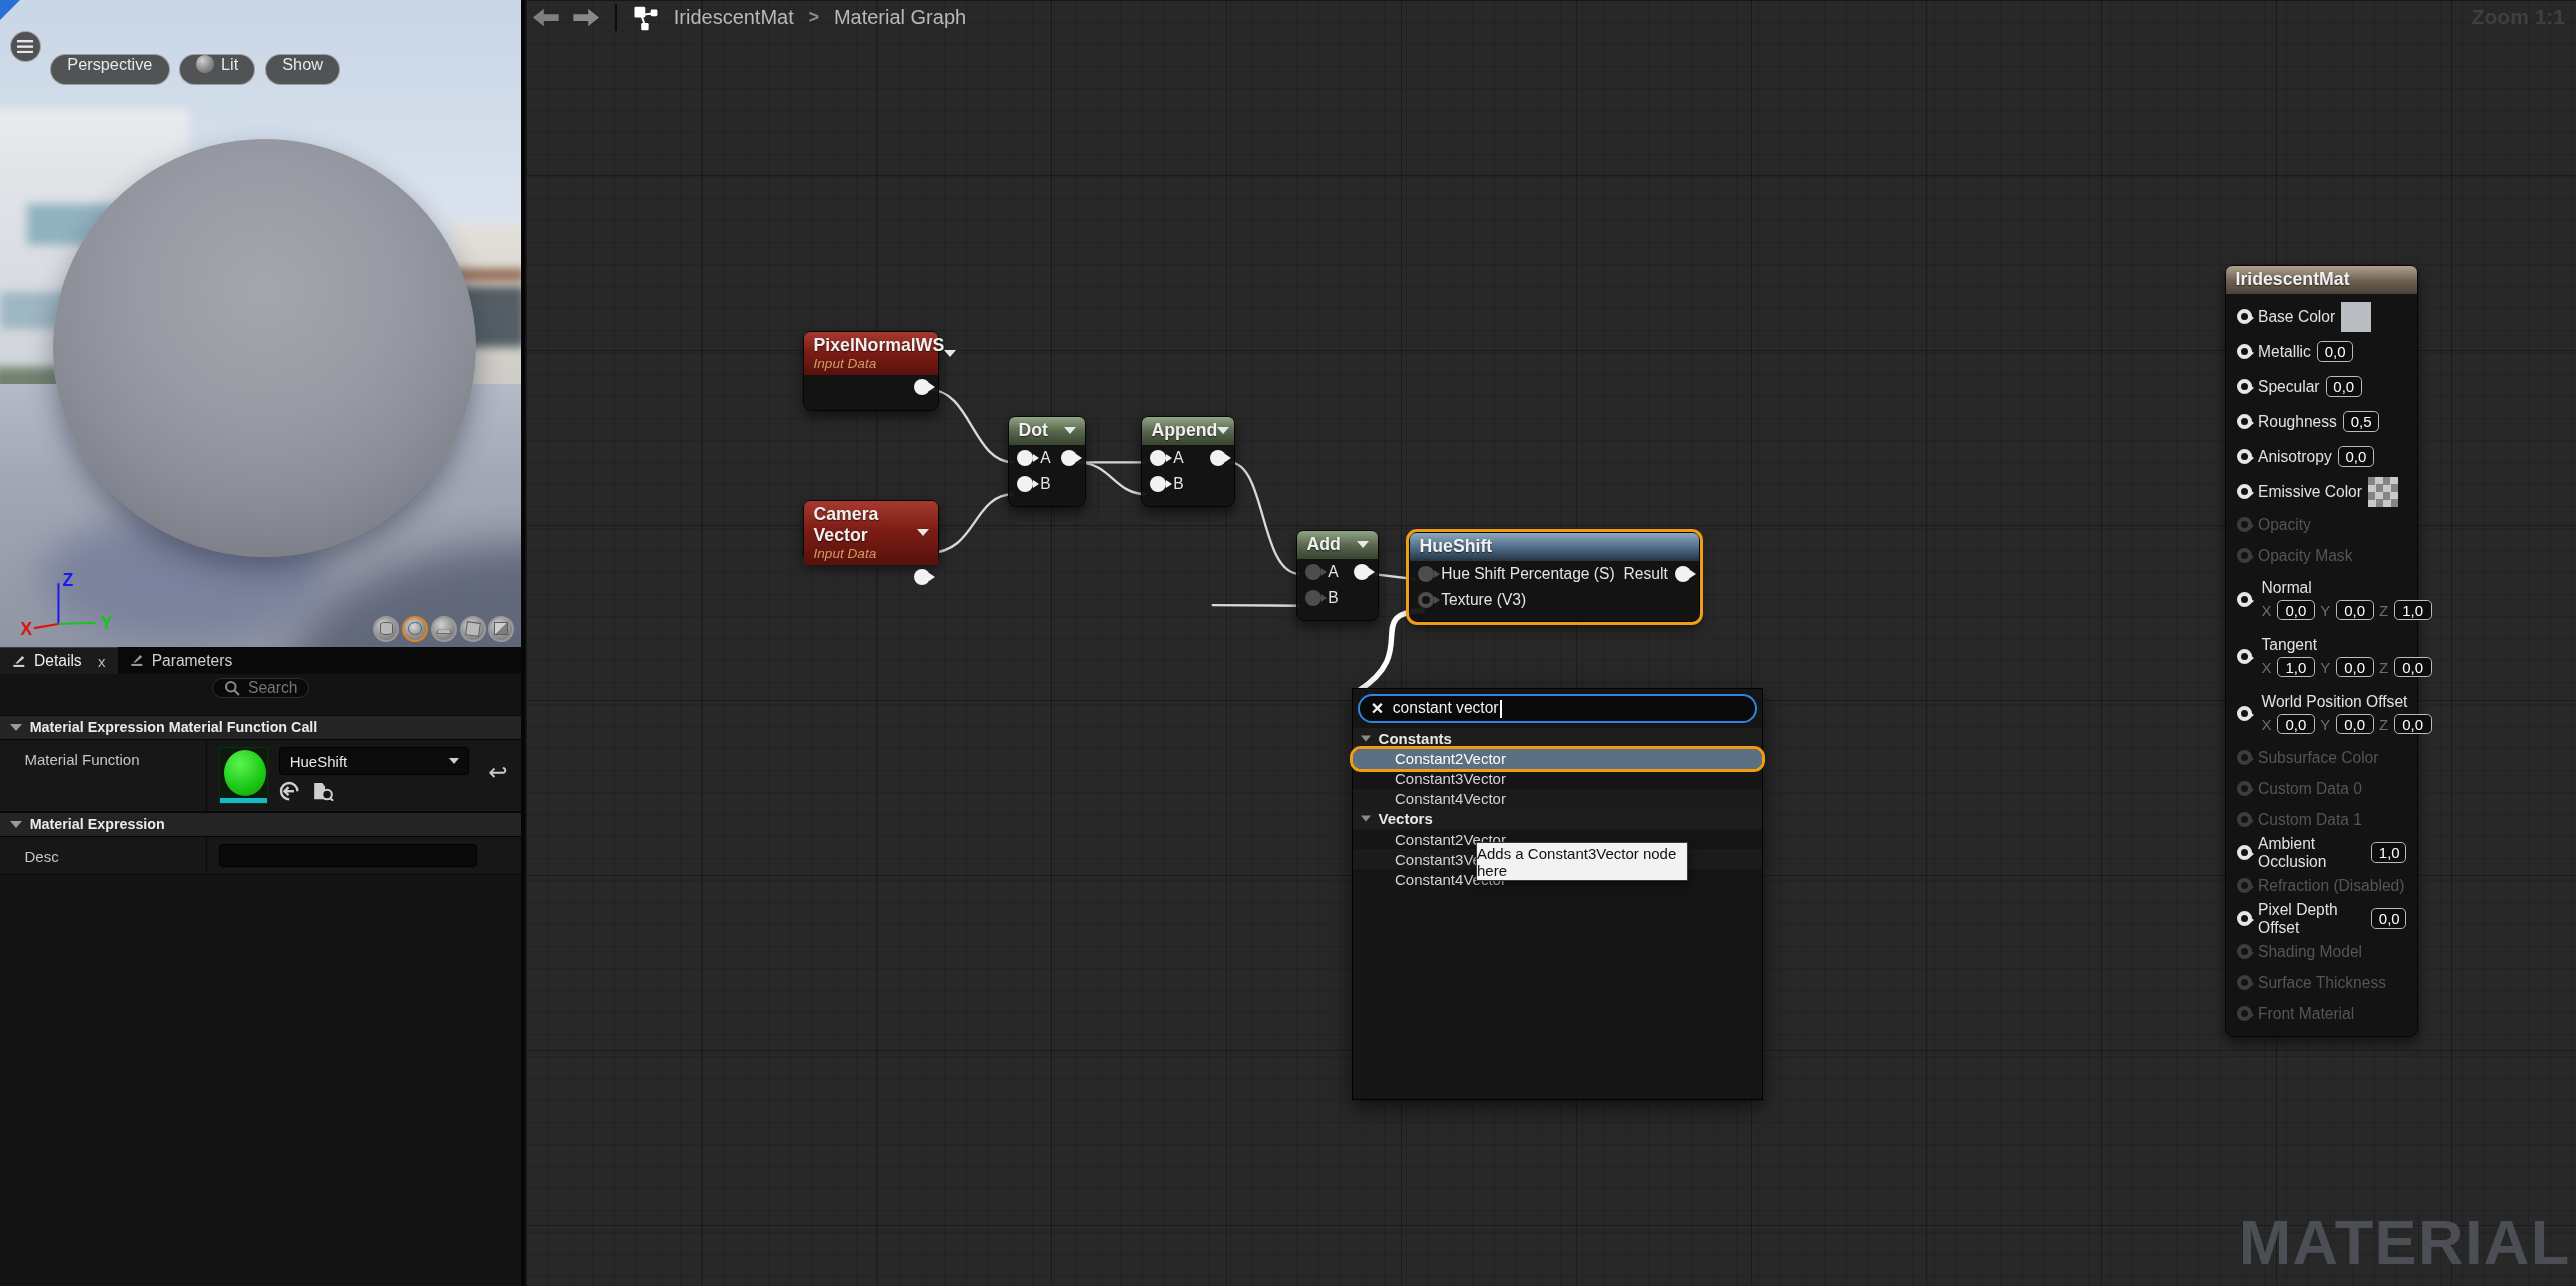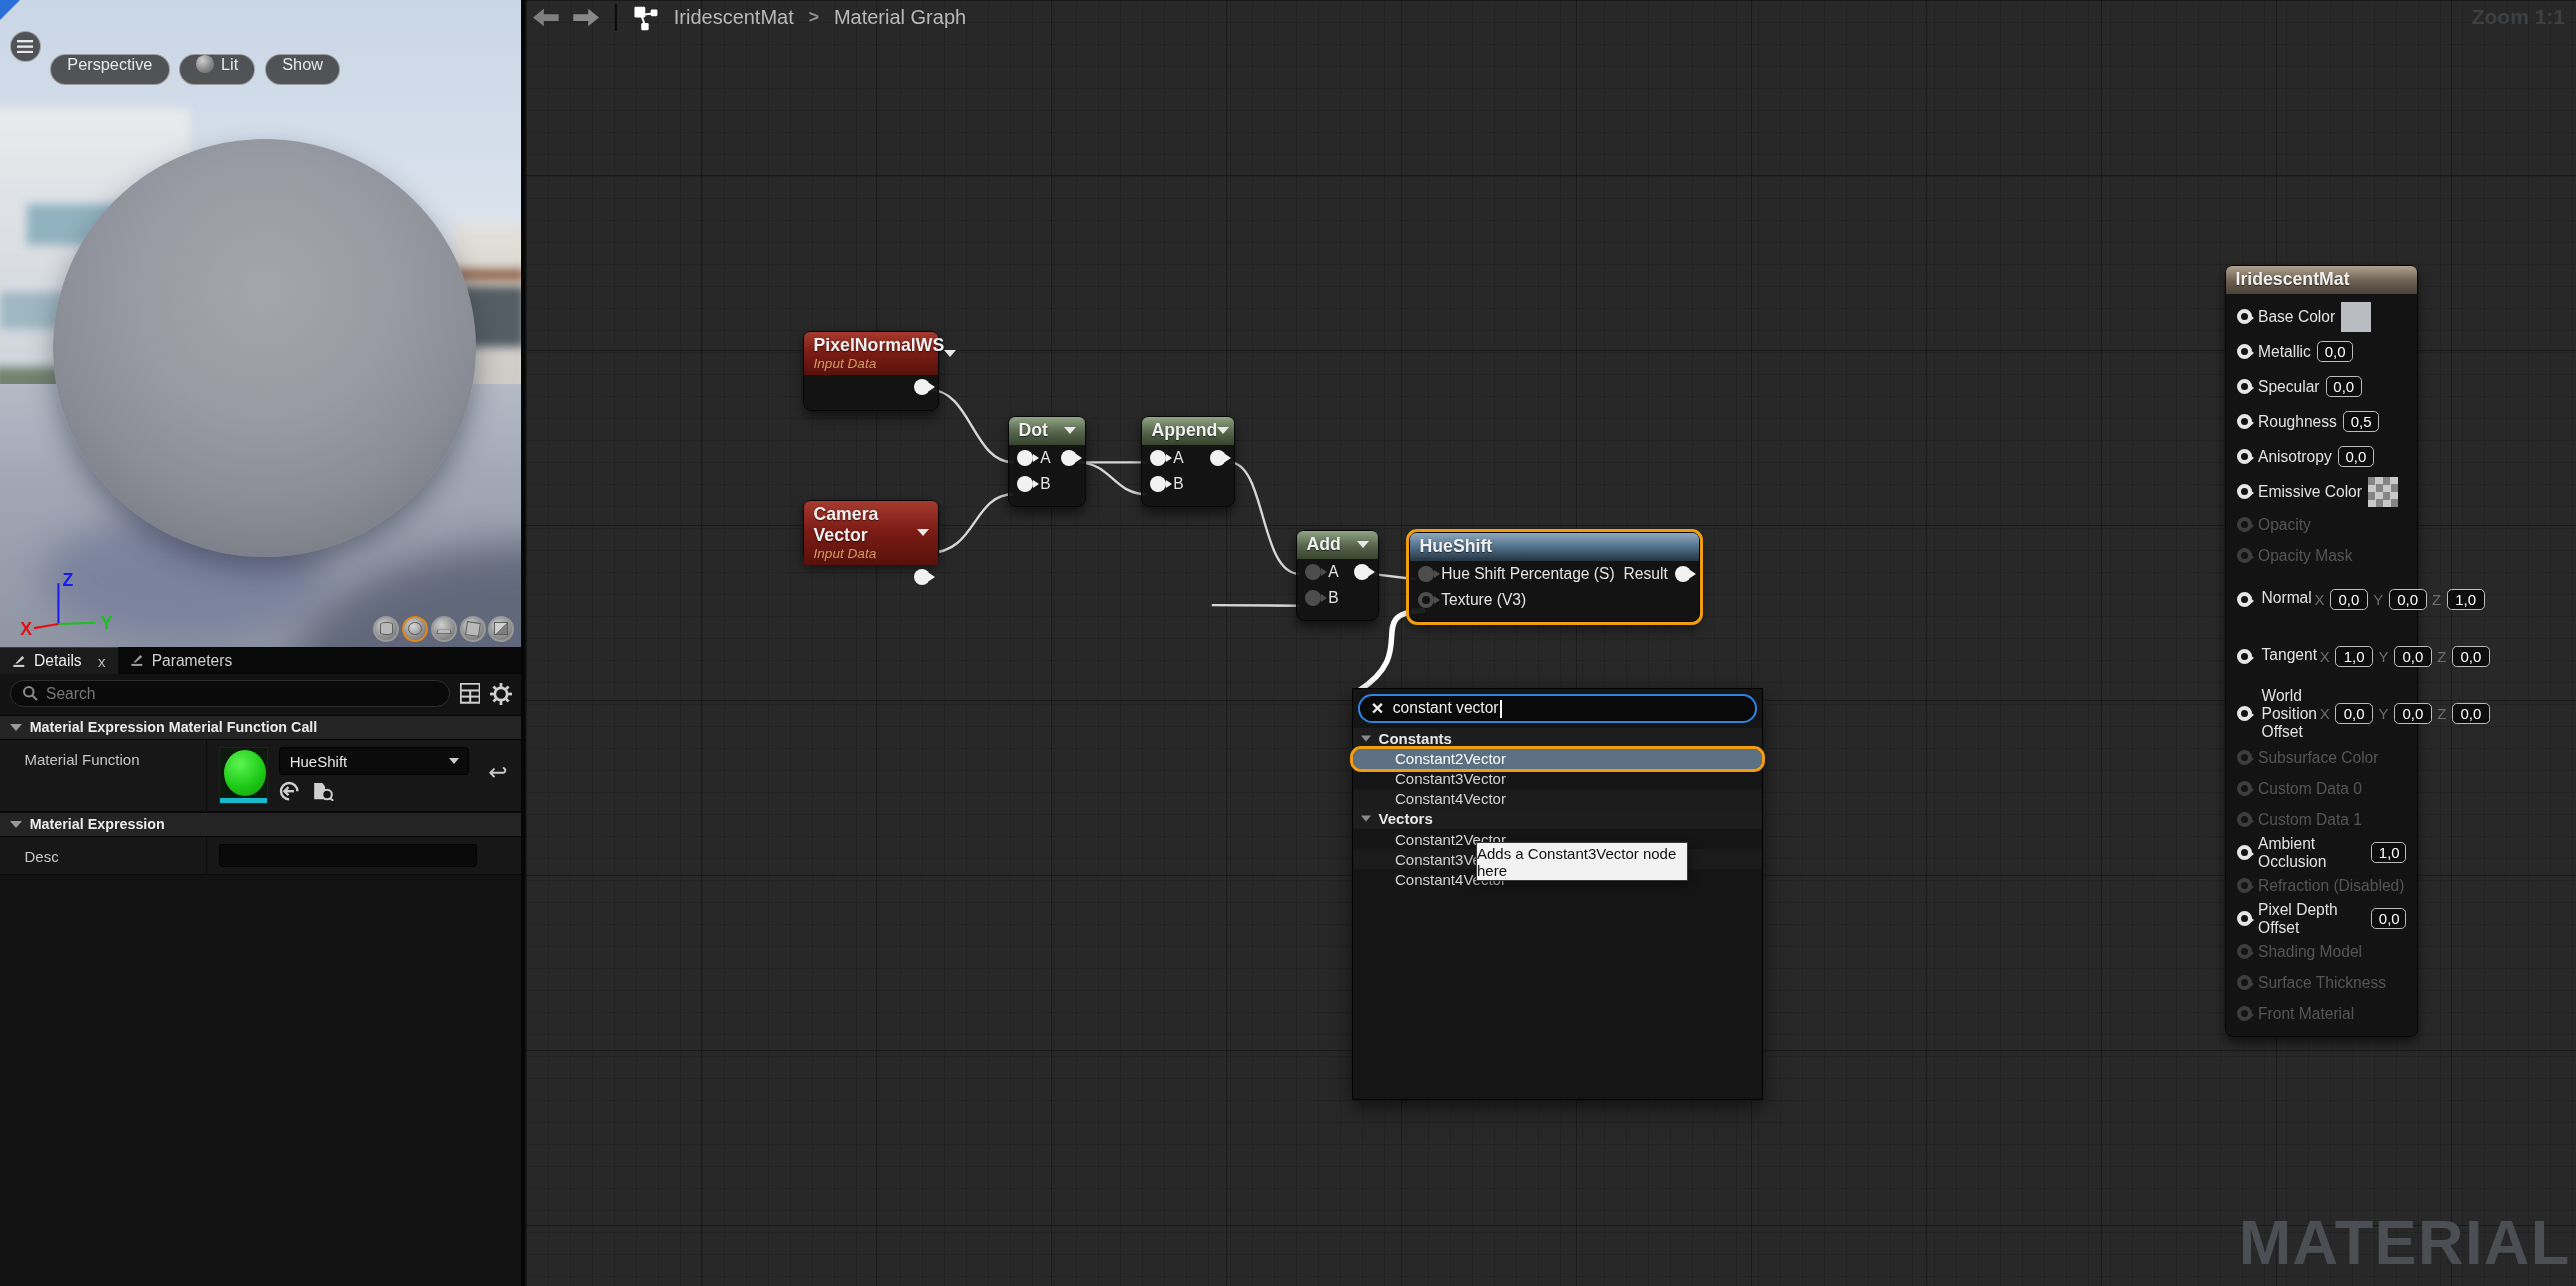--- a/index.html
+++ b/index.html
@@ -57,21 +57,21 @@
   .mg-pln{height:6.8px;margin-top:5.4px;transform:perspective(27px) rotateX(55deg);}
   .mg-cub{transform:rotate(8deg);}
   .mg-cst{background:linear-gradient(135deg,#cfcfcf 50%,#7e7e7e 50%);}
 
   
   .details{position:absolute;left:0;top:647px;width:521px;height:640px;background:#131313;}
   .tabbar{position:absolute;left:0;top:0;width:100%;height:27px;background:#090909;display:flex;}
   .tab{display:flex;align-items:center;gap:6.8px;padding:0 12.2px;font-size:15.6px;color:#cfcfcf;}
   .tab.active{background:#1b1b1b;border-top:1.4px solid #3a3a3a;color:#ececec;}
   .tab .closex{color:#b9b9b9;font-size:15px;margin-left:9.5px;}
-  .searchrow{position:absolute;left:0;top:31px;width:100%;height:31px;display:flex;align-items:center;gap:9.5px;padding:0 9.5px;}
+  .searchrow{position:absolute;left:0;top:31px;width:100%;height:31px;display:flex;align-items:center;gap:9.5px;padding:0 9.5px;flex-direction:column;}
   .searchpill{flex:1;height:27px;border-radius:15px;background:#0a0a0a;border:1.4px solid #2e2e2e;
     display:flex;align-items:center;gap:8.2px;padding:0 11px;color:#777;font-size:15.6px;}
   .sec-hdr{position:absolute;left:0;width:100%;height:24.5px;background:#242424;border-top:0.7px solid #060606;
     border-bottom:0.7px solid #060606;display:flex;align-items:center;gap:8.2px;padding:0 9.5px;
     font-weight:bold;font-size:14.3px;color:#eaeaea;}
   .tri-down{width:0;height:0;border-left:6.1px solid transparent;border-right:6.1px solid transparent;border-top:7.5px solid #9a9a9a;}
   .prop-row{position:absolute;left:0;width:100%;display:flex;background:#171717;border-bottom:0.7px solid #0a0a0a;}
   .prop-label{width:207px;padding:11px 0 0 24.5px;color:#c6c6c6;font-size:15px;border-right:0.7px solid #0a0a0a;}
   .mf-right{display:flex;align-items:flex-start;gap:11px;padding:6.8px 0 0 12.2px;flex:1;}
   .thumb{width:49px;height:57px;background:#0d1a0d;border:0.7px solid #053505;position:relative;}
@@ -135,21 +135,21 @@
   .mrow{display:flex;align-items:center;gap:6px;padding:0 11px;height:35px;font-size:15.6px;color:#e2e2e2;}
   .mrow.dim{height:31px;color:#555;}
   .mpin{width:15px;height:15px;border-radius:50%;border:4.8px solid #e6e6e6;position:relative;flex:0 0 auto;}
   .mpin::after{content:"";position:absolute;left:8.2px;top:0.7px;border-left:5.4px solid #e6e6e6;
     border-top:4.1px solid transparent;border-bottom:4.1px solid transparent;}
   .mpin.dim{border-color:#3d3d3d;}.mpin.dim::after{border-left-color:#3d3d3d;}
   .swatch{width:30px;height:30px;background:#b9bdc1;}
   .checker{width:30px;height:30px;background:conic-gradient(#c9c9c9 0 90deg,#858585 0 180deg,#c9c9c9 0 270deg,#858585 0);
     background-size:15px 15px;}
   .mrow-xyz{display:flex;align-items:center;gap:9.5px;padding:0 11px;height:57px;}
-  .xyz-body{display:flex;flex-direction:row;gap:2.7px;}
+  .xyz-body{display:flex;flex-direction:column;gap:2.7px;}
   .xyz-title{font-size:15.6px;color:#e2e2e2;}
   .xyz-fields{display:flex;align-items:center;gap:5.4px;font-size:15px;color:#6e6e6e;}
   .xyz-fields .valbox{min-width:38px;}
 
   
   .ctxmenu{position:absolute;left:826px;top:688px;width:411px;height:412px;background:#151515;
     border:1.4px solid #000;box-shadow:0 6.8px 20.4px rgba(0,0,0,.6);}
   .ctx-search{margin:5.4px;height:28.6px;border:2px solid #2f84e0;border-radius:14.3px;background:#090909;
     display:flex;align-items:center;gap:9.5px;padding:0 11px;}
   .ctx-x{color:#f0f0f0;font-size:20.4px;font-weight:bold;line-height:1;}

